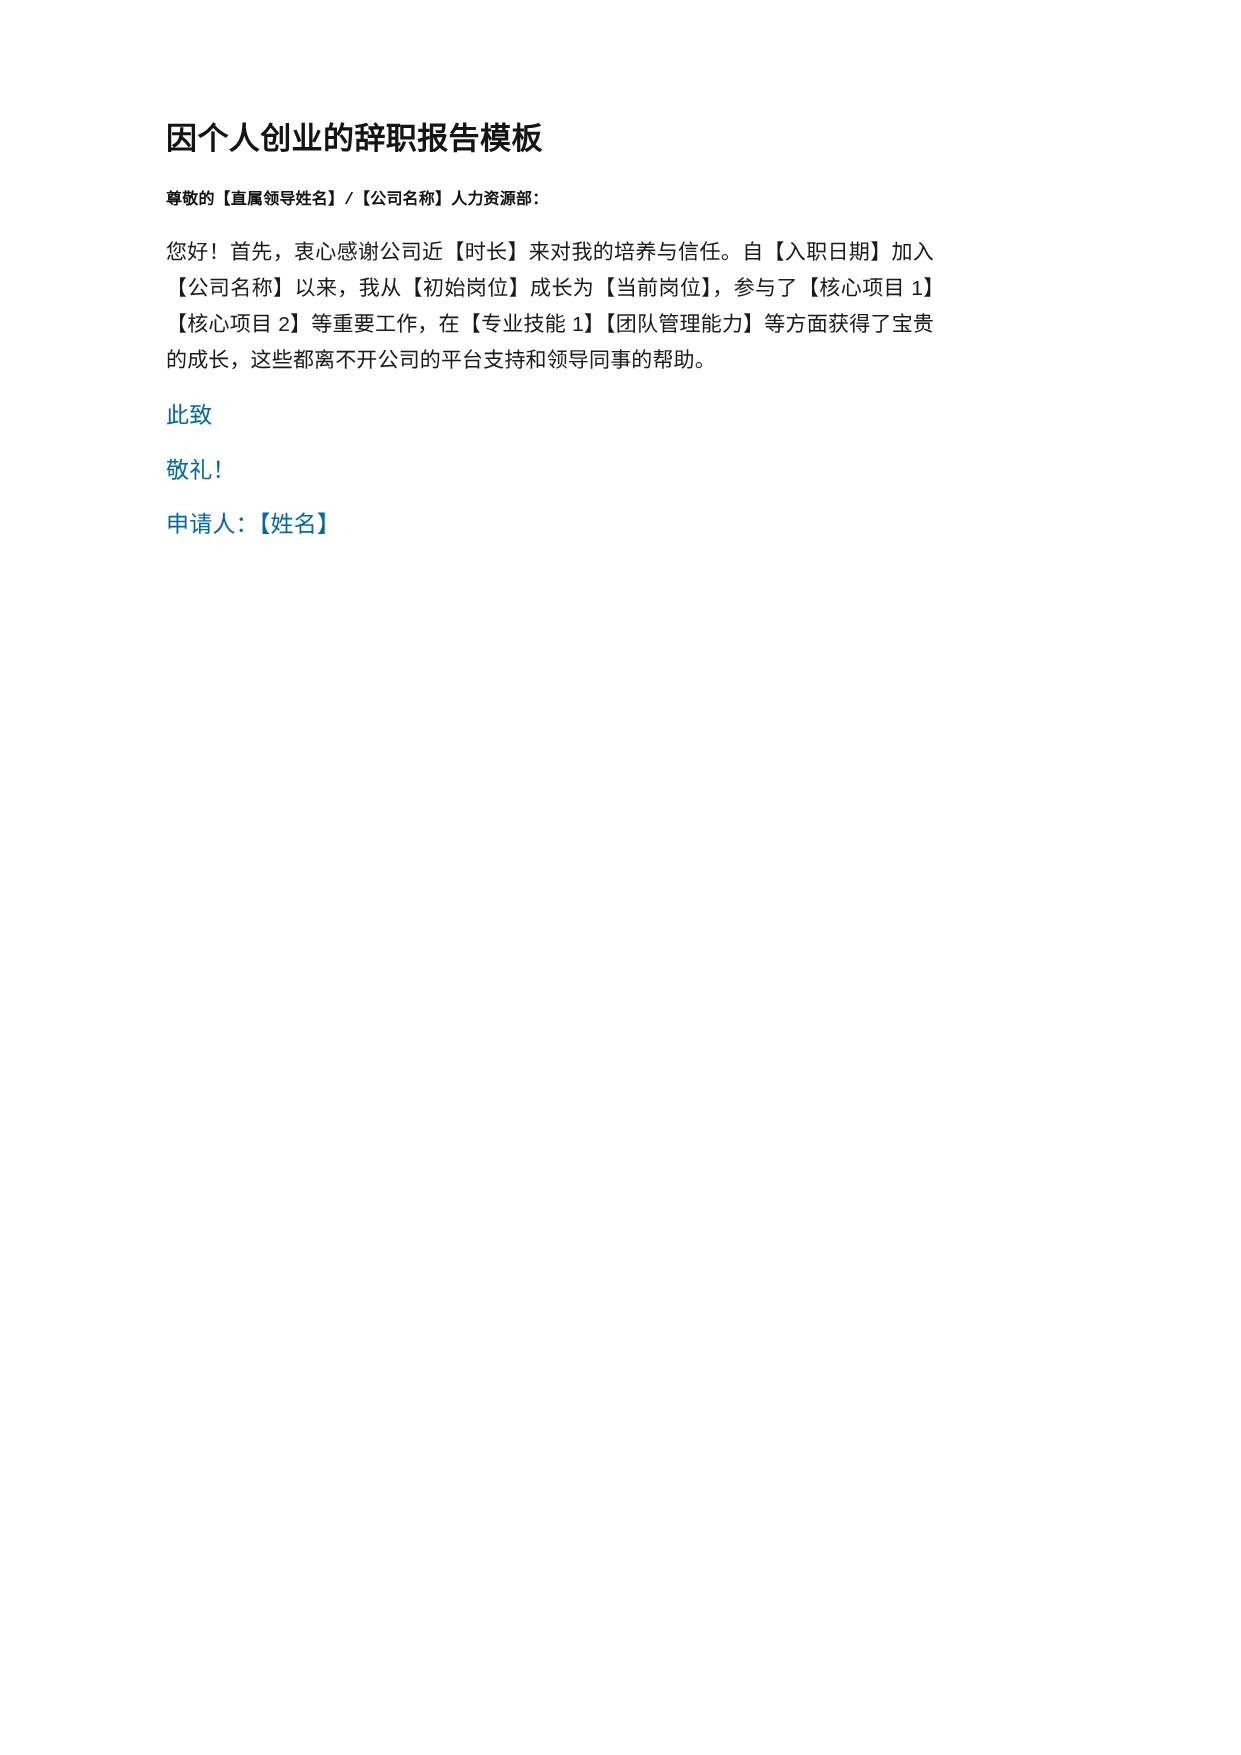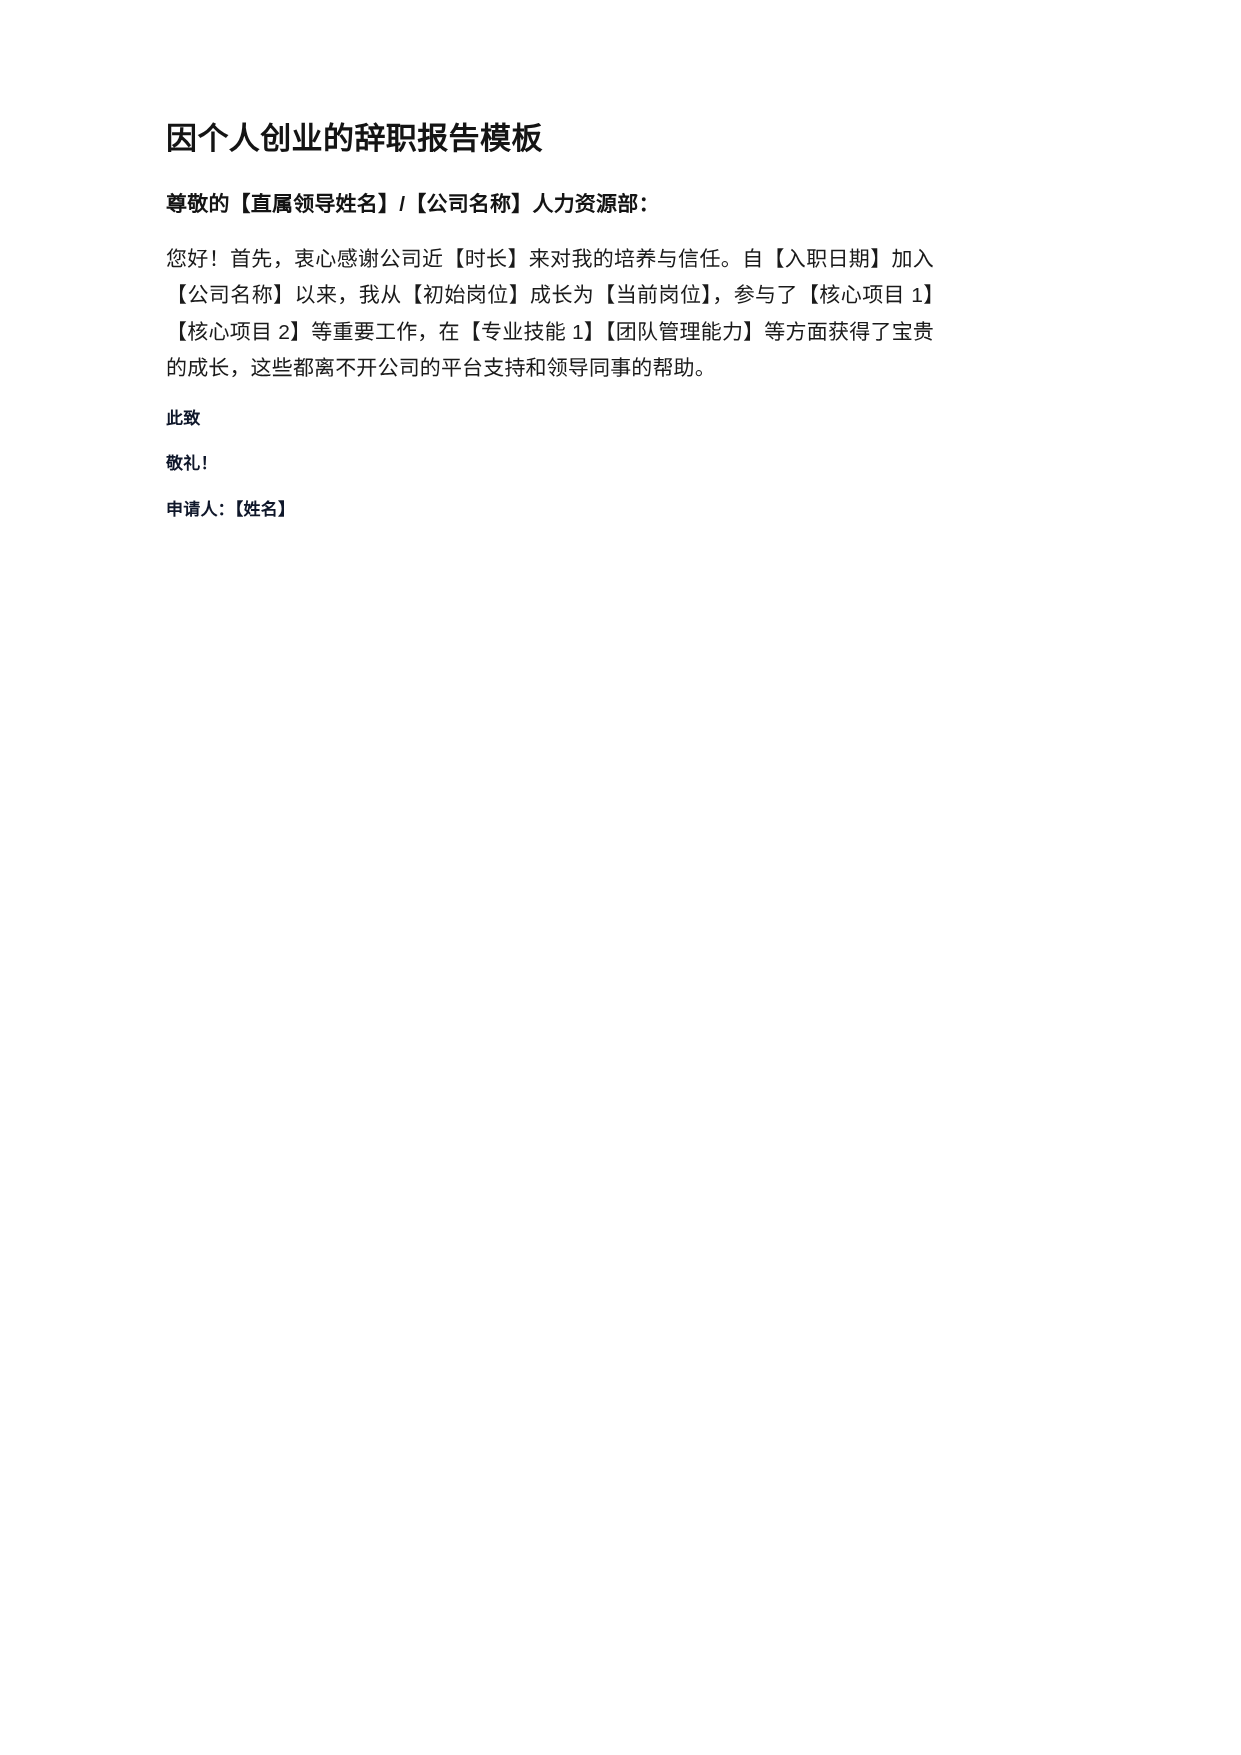--- a/index.html
+++ b/index.html
@@ -29,44 +29,45 @@
   }
   .doc-title {
     font-size: 31px;
     font-weight: bold;
     line-height: 1.35;
     letter-spacing: 0.4px;
     margin: 0 0 28px 0;
     color: #141414;
   }
   .salutation {
-    font-size: 21px;
+    font-size: 16px;
     font-weight: bold;
     line-height: 1.5;
     margin: 16px 0 22px 0;
     letter-spacing: 0.2px;
     color: #141414;
+    font-family: Liberation Mono, monospace;
   }
   .para {
     font-size: 21px;
     font-weight: normal;
     line-height: 1.72;
     margin: 0 12px 20px 0;
     text-align: justify;
     text-justify: inter-ideograph;
     letter-spacing: 0.15px;
     color: #1a1a1a;
   }
   .closing-line {
-    font-size: 17px;
-    font-weight: bold;
+    font-size: 23px;
+    font-weight: normal;
     line-height: 1.5;
     margin: 0 0 20px 0;
     letter-spacing: 0.2px;
-    color: #0f172a;
+    color: #0369a1;
   }
   .closing-line.tight {
     margin-bottom: 20px;
   }
 </style>
 </head>
 <body>
 
 <div class="page">
   <div class="doc-body">

